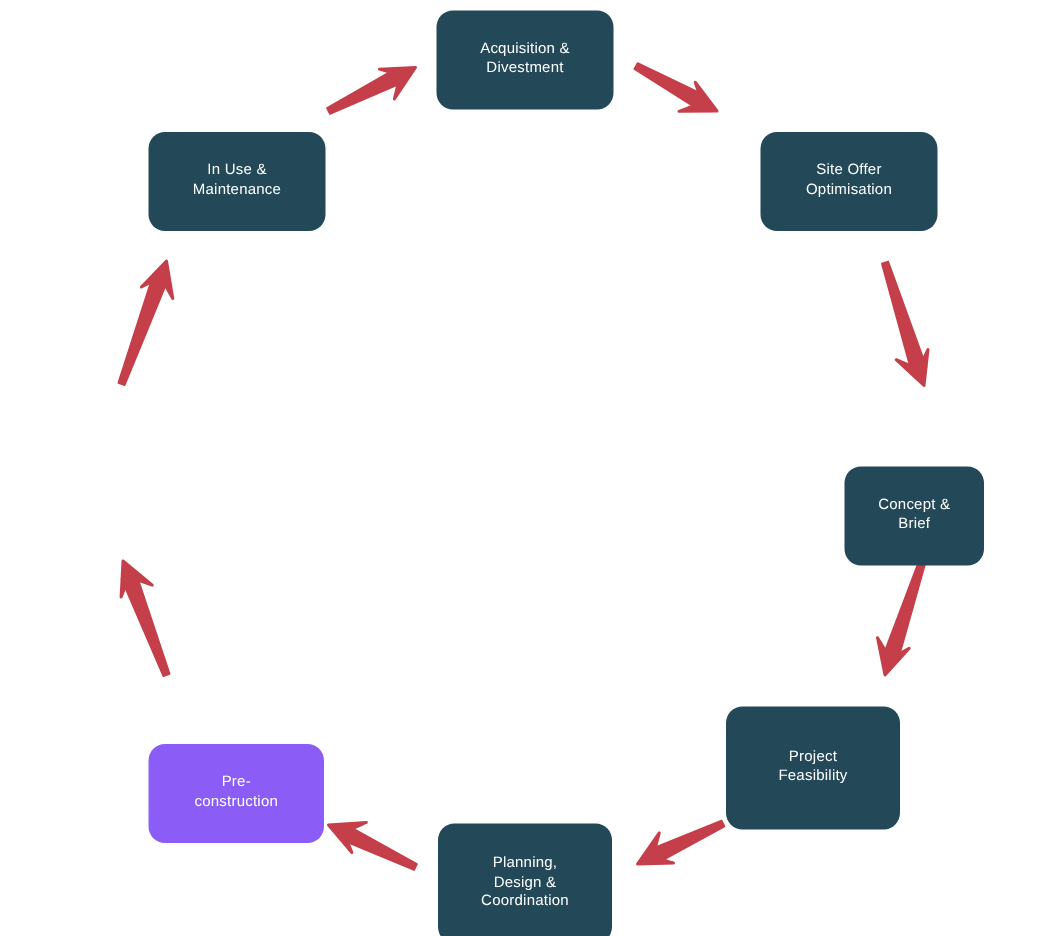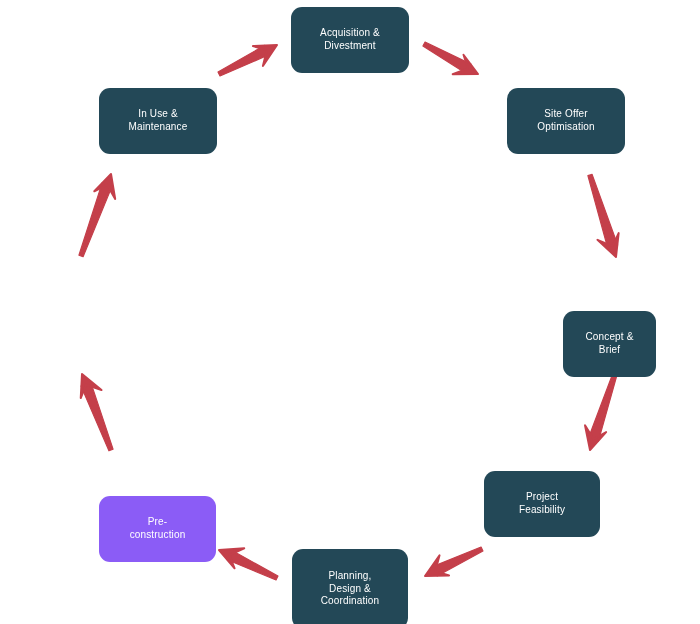--- a/index.html
+++ b/index.html
@@ -81,21 +81,21 @@
         <path d="M277,45 L262.9127717417513,66.01903898849802 L266.767752934961,50.11612353251952 L252.96226924187727,46.11803398874989 Z" fill="#c43f4a" stroke="#c43f4a" stroke-width="2" stroke-linejoin="round"></path>
       </g>
     </svg>
 
   <div class="node" style="left: 291px; top: 7px; width: 118px; height: 66px; background: rgb(35, 72, 87); color: rgb(255, 255, 255);">Acquisition &amp;
 Divestment</div>
   <div class="node" style="left: 483px; top: 88px; width: 118px; height: 66px; background: rgb(35, 72, 87); color: rgb(255, 255, 255); margin-left: 24px;">Site Offer
 Optimisation</div>
   <div class="node" style="left: 563px; top: 279px; width: 93px; height: 66px; background: rgb(35, 72, 87); color: rgb(255, 255, 255); margin-top: 32px;">Concept &amp;
 Brief</div>
-  <div class="node" style="left: 484px; top: 471px; width: 116px; height: 66px; background: rgb(35, 72, 87); color: rgb(255, 255, 255);">Project
+  <div class="node" style="left: 484px; top: 471px; width: 116px; height: 82px; background: rgb(35, 72, 87); color: rgb(255, 255, 255);">Project
 Feasibility</div>
   <div class="node" style="left: 292px; top: 549px; width: 116px; height: 80px; background: rgb(35, 72, 87); color: rgb(255, 255, 255); text-align: center;">Planning,
 Design &amp;
 Coordination</div>
   <div class="node" style="left: 99px; top: 496px; width: 117px; height: 66px; background: #8b5cf6; color: rgb(255, 255, 255);">Pre-
 construction</div>
   <div class="node" style="left: 99px; top: 88px; width: 118px; height: 66px; background: rgb(35, 72, 87); color: rgb(255, 255, 255);">In Use &amp;
 Maintenance</div>
 
 </div>

